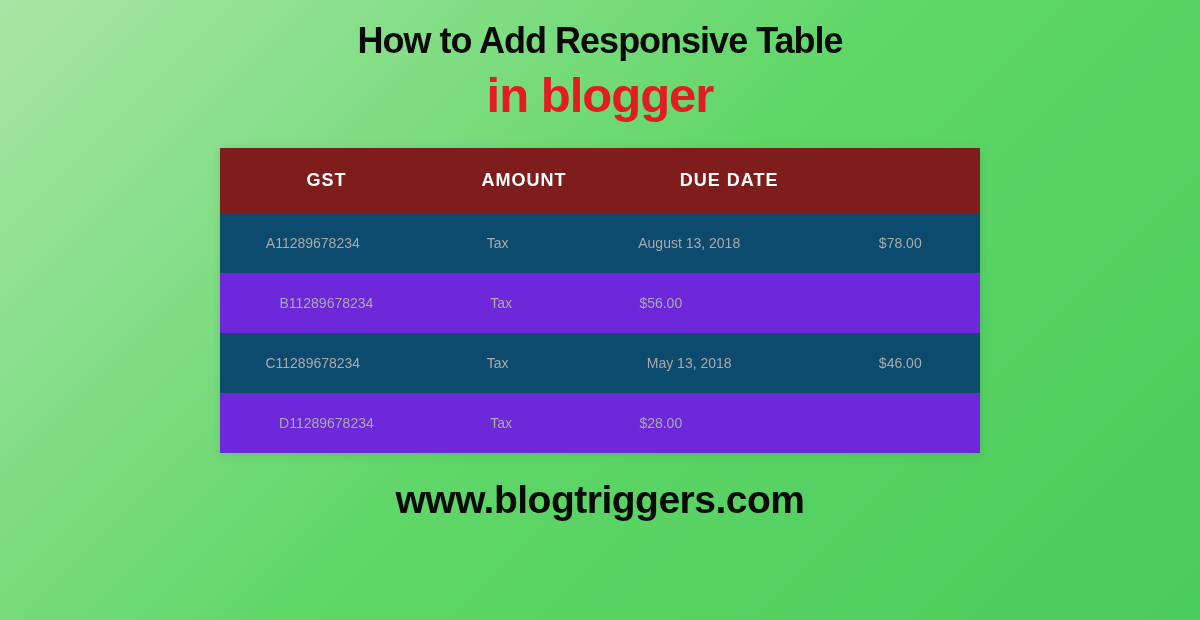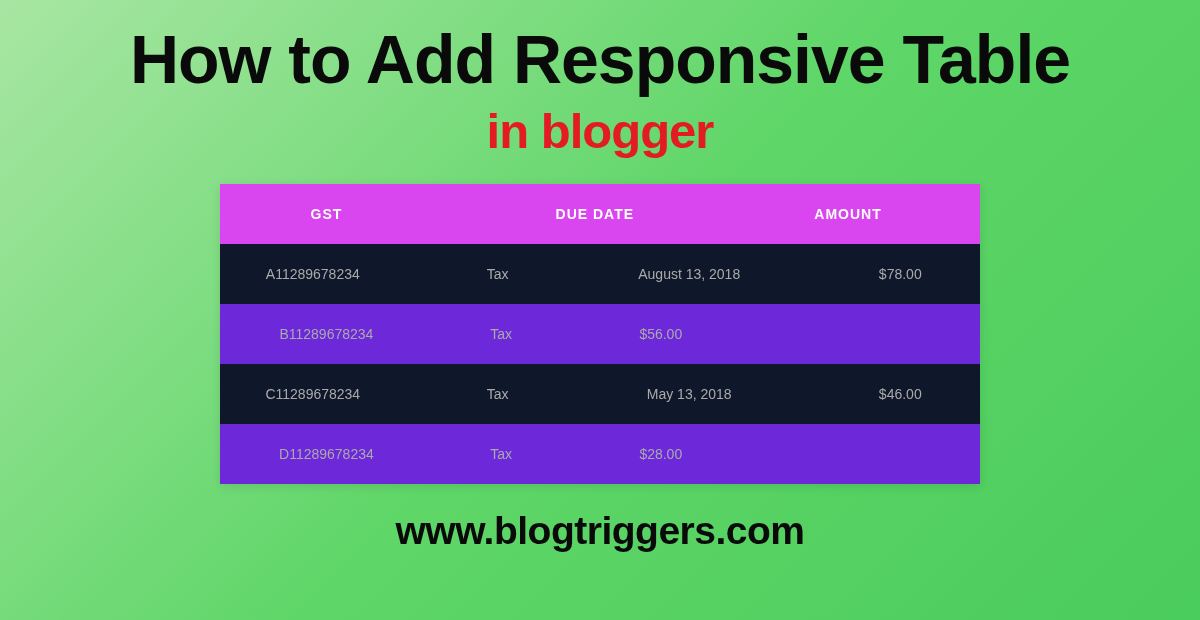--- a/index.html
+++ b/index.html
@@ -7,21 +7,21 @@
       width: 1200px;
       height: 620px;
       background: linear-gradient(135deg, #a8e6a3 0%, #5fd668 50%, #4acc5c 100%);
       font-family: Arial, sans-serif;
       display: flex;
       flex-direction: column;
       align-items: center;
       padding-top: 20px;
     }
     .title-line1 {
-      font-size: 68px;
+      font-size: 36px;
       font-weight: 900;
       color: #0a0a0a;
       letter-spacing: -1px;
       text-align: center;
       margin-bottom: 5px;
     }
     .title-line2 {
       font-size: 49px;
       font-weight: 900;
       color: #e31b23;
@@ -29,33 +29,32 @@
       text-align: center;
       margin-bottom: 25px;
     }
     .table-container {
       width: 760px;
       background: #fff;
       box-shadow: 0 2px 10px rgba(0,0,0,0.1);
     }
     .table-header {
       display: flex;
-      background: #d946ef;
+      background: #7f1d1d;
       color: #fff;
       font-weight: 700;
-      font-size: 14px;
+      font-size: 18px;
       letter-spacing: 1px;
-      gap: 48px;
     }
     .table-row {
       display: flex;
       color: #aaa;
       font-size: 14px;
     }
-    .table-row.odd { background: #0f172a; gap: 32px; }
+    .table-row.odd { background: #0c4a6e; gap: 32px; }
     .table-row.even { background: #6d28d9; }
     .cell {
       padding: 22px 10px;
       text-align: center;
     }
     .col-gst { width: 28%; }
     .col-details { width: 18%; }
     .col-duedate { width: 30%; }
     .col-amount { width: 24%; }
     .footer-url {
@@ -69,22 +68,22 @@
   </style>
 </head>
 <body>
 
 <div class="title-line1">How to Add Responsive Table</div>
 <div class="title-line2">in blogger</div>
 
 <div class="table-container">
   <div class="table-header">
     <div class="cell col-gst">GST</div>
+    <div class="cell col-amount">AMOUNT</div>
     <div class="cell col-duedate">DUE DATE</div>
-    <div class="cell col-amount">AMOUNT</div>
   </div>
   <div class="table-row odd">
     <div class="cell col-gst">A11289678234</div>
     <div class="cell col-details">Tax</div>
     <div class="cell col-duedate">August 13, 2018</div>
     <div class="cell col-amount">$78.00</div>
   </div>
   <div class="table-row even">
     <div class="cell col-gst">B11289678234</div>
     <div class="cell col-details">Tax</div>

